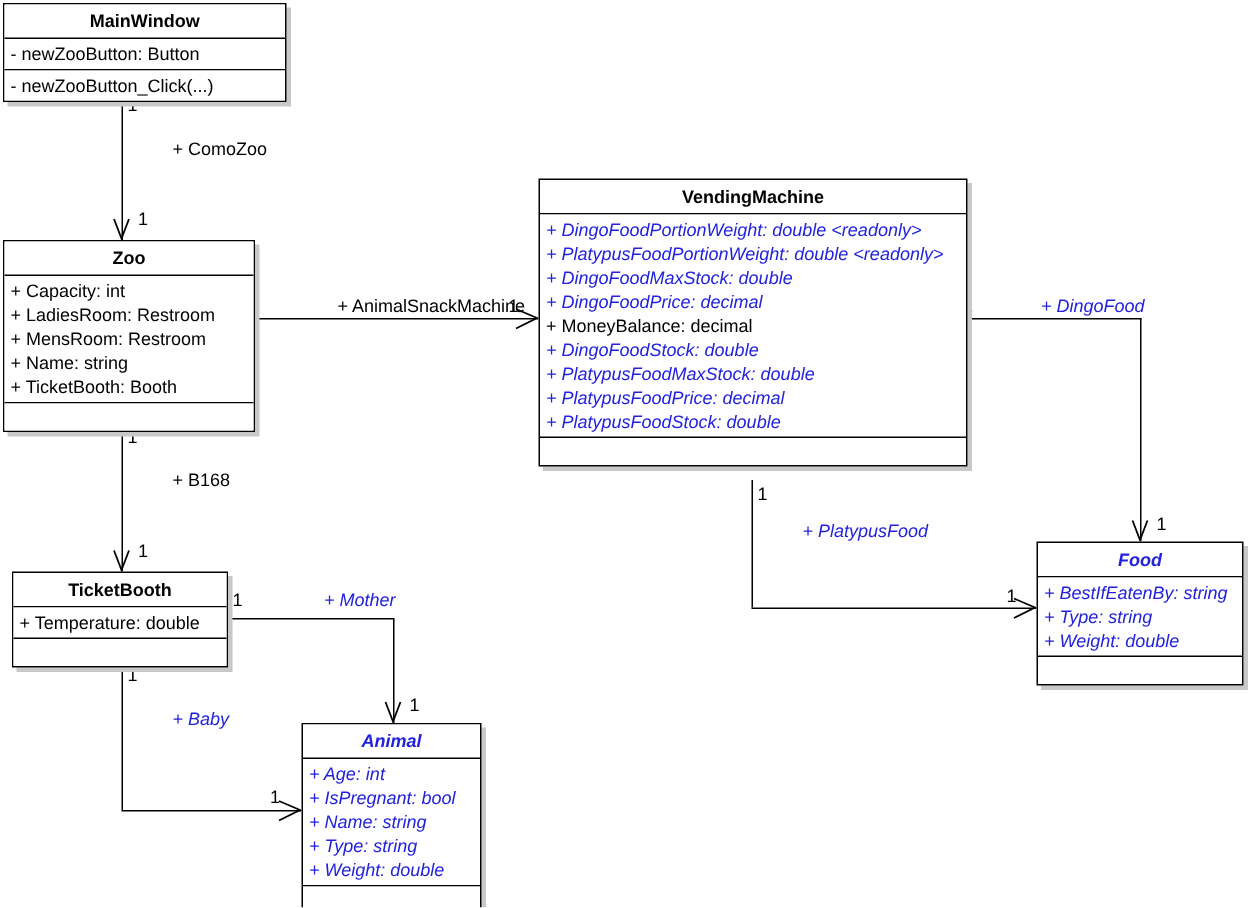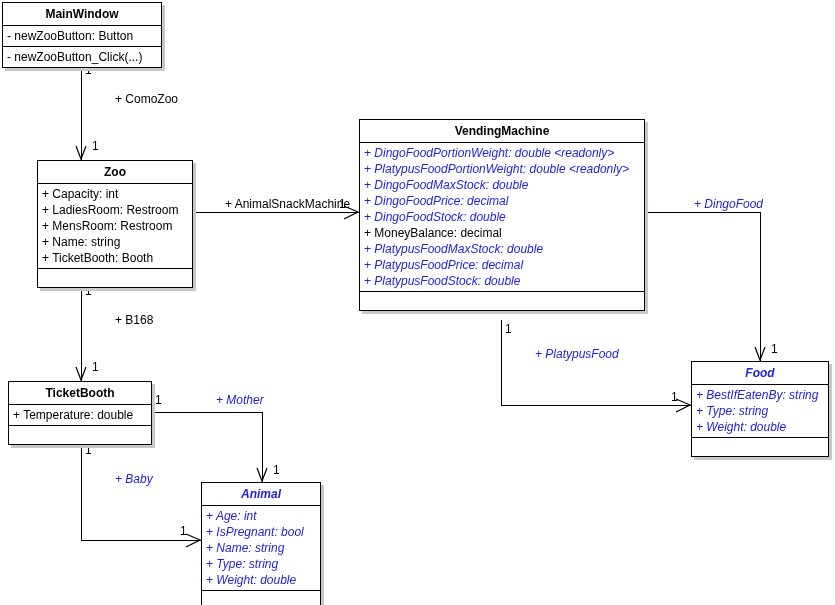--- a/index.html
+++ b/index.html
@@ -166,51 +166,51 @@
 
   <div class="line v" style="left:81px; top:442px; height:98px;"></div>
   <div class="line h" style="left:81px; top:540px; width:120px;"></div>
   <svg class="arrow" style="left:183px; top:532px; width:20px; height:18px;">
     <polyline points="3,2 17,8 3,15" fill="none" stroke="#000000" stroke-width="1.2"></polyline>
   </svg>
   <div class="mult" style="left:85px; top:444px;">1</div>
   <div class="conn-label role" style="left:85px; top:472px;">+ Baby</div>
   <div class="mult" style="left:180px; top:525px;">1</div>
 
-  <div class="uml-class" style="left:2px; top:2px; width:160px;">
+  <div class="uml-class" style="left:2px; top:2px; width:189px;">
     <div class="uml-title">MainWindow</div>
     <div class="uml-compartment">
       <div class="uml-member plain">- newZooButton: Button</div>
     </div>
     <div class="uml-compartment">
       <div class="uml-member plain">- newZooButton_Click(...)</div>
     </div>
   </div>
 
-  <div class="uml-class" style="left:2px; top:160px; width:156px;margin-left:35px;">
+  <div class="uml-class" style="left:2px; top:160px; width:168px;">
     <div class="uml-title">Zoo</div>
     <div class="uml-compartment">
       <div class="uml-member plain">+ Capacity: int</div>
       <div class="uml-member plain">+ LadiesRoom: Restroom</div>
       <div class="uml-member plain">+ MensRoom: Restroom</div>
       <div class="uml-member plain">+ Name: string</div>
       <div class="uml-member plain">+ TicketBooth: Booth</div>
     </div>
     <div class="uml-compartment empty"></div>
   </div>
 
   <div class="uml-class" style="left:359px; top:119px; width:286px;">
     <div class="uml-title">VendingMachine</div>
     <div class="uml-compartment">
       <div class="uml-member attr">+ DingoFoodPortionWeight: double &lt;readonly&gt;</div>
       <div class="uml-member attr">+ PlatypusFoodPortionWeight: double &lt;readonly&gt;</div>
       <div class="uml-member attr">+ DingoFoodMaxStock: double</div>
       <div class="uml-member attr">+ DingoFoodPrice: decimal</div>
+      <div class="uml-member plain">+ MoneyBalance: decimal</div>
       <div class="uml-member attr">+ DingoFoodStock: double</div>
-      <div class="uml-member plain">+ MoneyBalance: decimal</div>
       <div class="uml-member attr">+ PlatypusFoodMaxStock: double</div>
       <div class="uml-member attr">+ PlatypusFoodPrice: decimal</div>
       <div class="uml-member attr">+ PlatypusFoodStock: double</div>
     </div>
     <div class="uml-compartment empty"></div>
   </div>
 
   <div class="uml-class" style="left:691px; top:361px; width:138px;">
     <div class="uml-title abstract">Food</div>
     <div class="uml-compartment">

